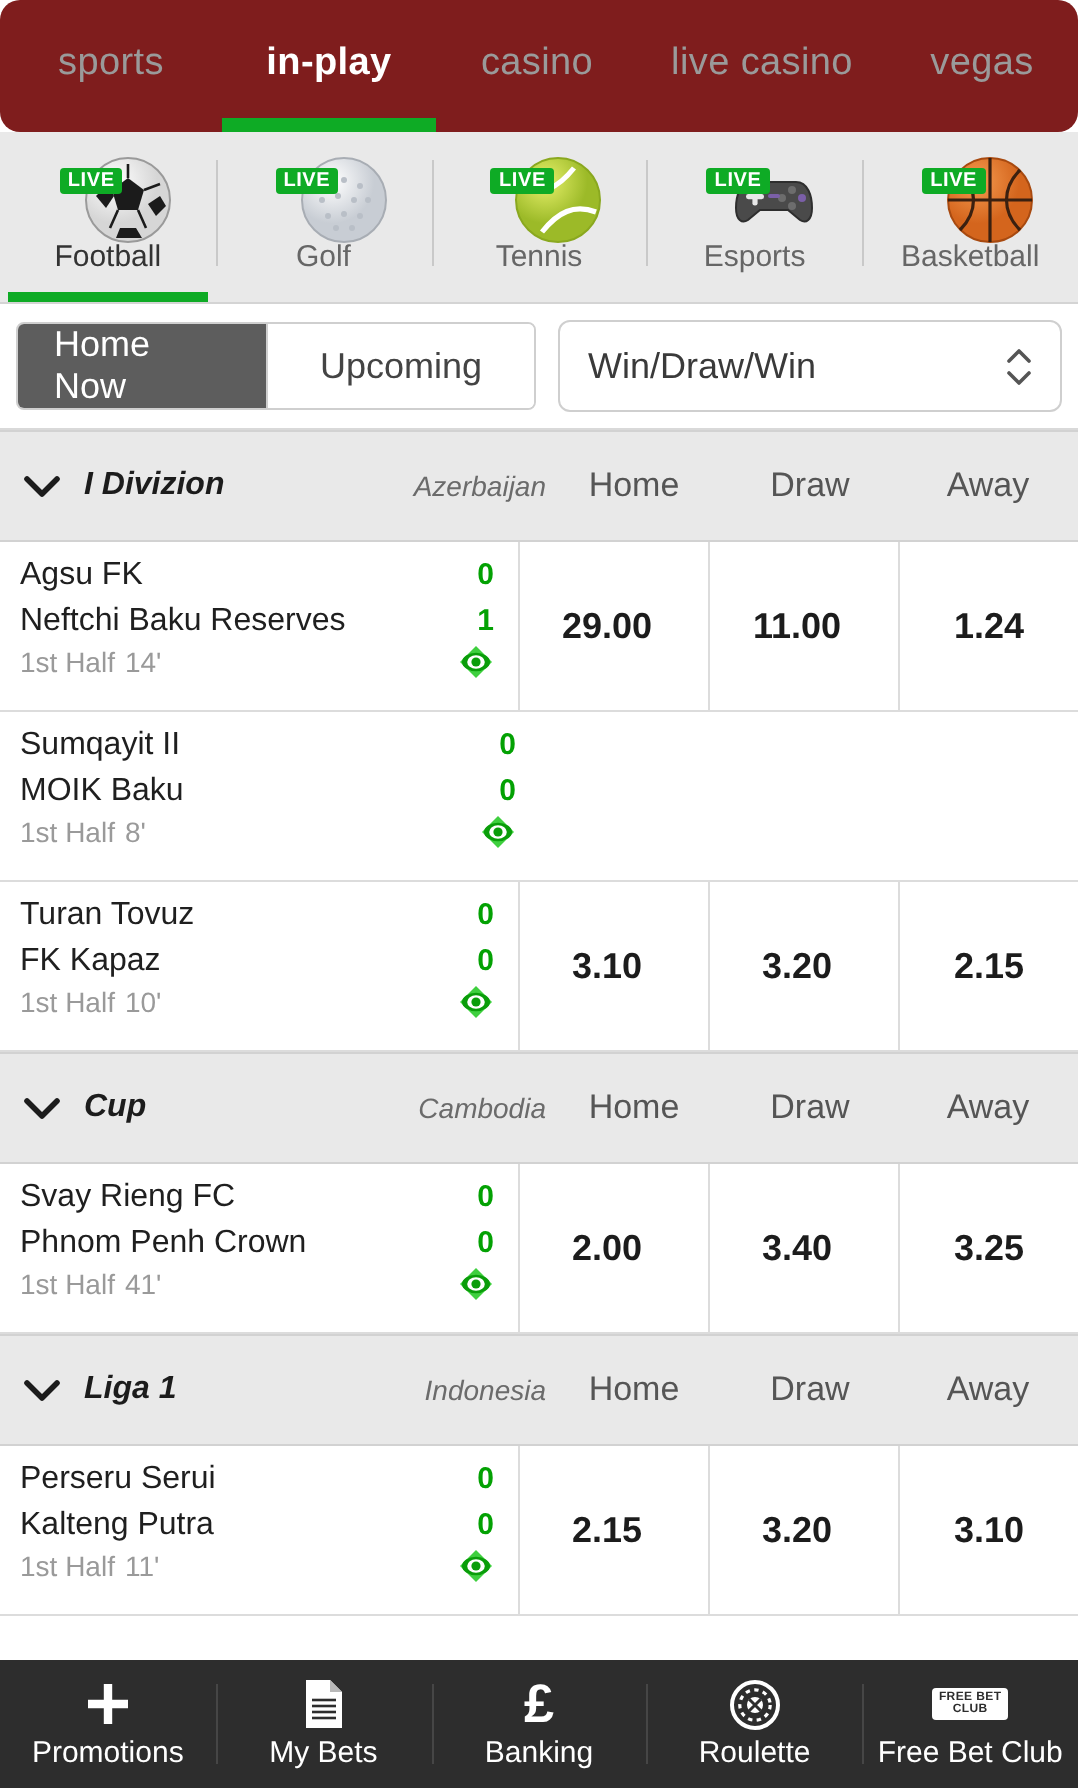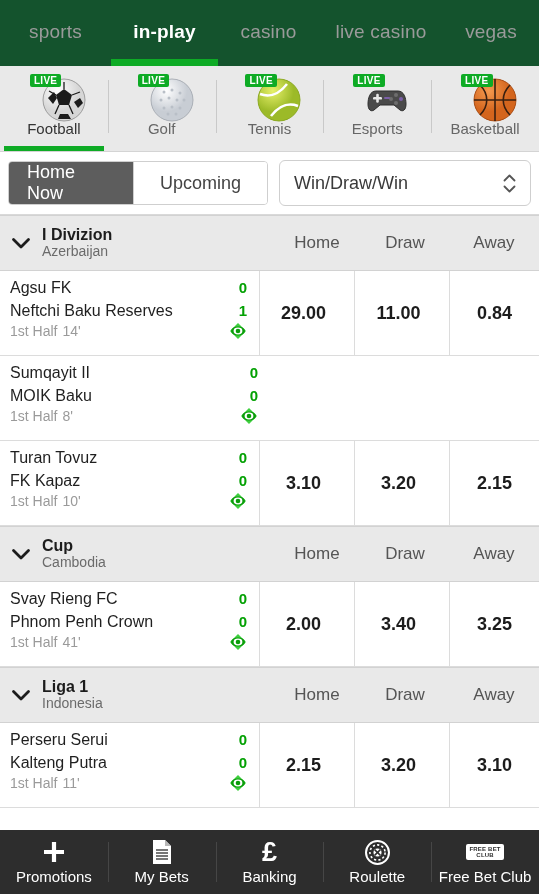--- a/index.html
+++ b/index.html
@@ -6,23 +6,24 @@
   html, body {
     width: 539px; height: 894px;
     font-family: "Liberation Sans", sans-serif;
     background: #ffffff;
     overflow: hidden;
   }
   .app { width: 539px; height: 894px; position: relative; display: flex; flex-direction: column; }
 
   
   .topnav {
-    height: 66px; background: #14532d;
+    height: 66px; background: #7f1d1d;
     display: flex; align-items: flex-start; flex-shrink: 0;
     position: relative;
+    border-radius: 10px;
   }
   .topnav-tab {
     color: #9a9a9a; font-size: 19px; letter-spacing: .2px;
     padding: 0 0 2px 0; text-align: center; position: relative;
     height: 100%; display: flex; align-items: center; justify-content: center;
   }
   .topnav-tab.t-sports    { width: 111px; }
   .topnav-tab.t-inplay    { width: 107px; color: #ffffff; font-weight: bold; }
   .topnav-tab.t-casino    { width: 101px; }
   .topnav-tab.t-livecasino{ width: 124px; }
@@ -45,21 +46,21 @@
   .sport + .sport::before {
     content: ""; position: absolute; left: 0; top: 14px; bottom: 18px; width: 1px; background: #c9c9c9;
   }
   .sport-ico { width: 52px; height: 52px; position: relative; }
   .sport-label { font-size: 15px; color: #666; margin-top: -4px; }
   .sport.active .sport-label { color: #333; }
   .sport.active::after {
     content: ""; position: absolute; left: 4px; right: 4px; bottom: 0; height: 5px; background: #0eab25;
   }
   .live-badge {
-    position: absolute; left: 2px; top: 2px; z-index: 3;
+    position: absolute; left: 2px; top: 12px; z-index: 3;
     background: #0eab25; color: #fff; font-size: 10px; font-weight: bold;
     padding: 2px 4px 1px 4px; border-radius: 2px; letter-spacing: .3px;
     line-height: 1;
   }
   .ball { position: absolute; left: 14px; top: 6px; width: 44px; height: 44px; border-radius: 50%; }
 
   
   .filterbar {
     height: 63px; background: #ffffff; display: flex; align-items: center;
     padding: 0 8px; gap: 0; flex-shrink: 0; border-bottom: 1px solid #d9d9d9;
@@ -82,21 +83,21 @@
   }
   .chev-stack { display: flex; flex-direction: column; gap: 3px; color: #555; }
 
   
   .list { flex: 1; overflow: hidden; background: #fff; }
   .league-head {
     height: 56px; background: #e9e9e9; display: flex; align-items: center;
     border-bottom: 1px solid #d2d2d2; border-top: 1px solid #d2d2d2;
   }
   .lh-chev { width: 42px; display: flex; align-items: center; justify-content: center; }
-  .lh-titles { flex: 1; display: flex; flex-direction: column; justify-content: space-between; }
+  .lh-titles { flex: 1; display: flex; flex-direction: row; justify-content: space-between; font-style: italic; }
   .lh-name { font-size: 16px; font-weight: bold; color: #1c1c1c; line-height: 1.05; }
   .lh-country { font-size: 14px; color: #6b6b6b; line-height: 1.15; }
   .colhead { width: 88px; text-align: center; font-size: 17px; color: #555; }
   .colhead.last { width: 90px; }
 
   .match {
     display: flex; height: 85px; border-bottom: 1px solid #dcdcdc; background: #fff; text-align: center;
   }
   .m-info { width: 270px; padding: 6px 12px 0 10px; display: flex; flex-direction: column; position: relative; }
   .m-line { display: flex; justify-content: space-between; align-items: baseline; }
@@ -319,21 +320,21 @@
                 <ellipse cx="9" cy="8" rx="7" ry="4.6" fill="#0a9d0a"></ellipse>
                 <ellipse cx="9" cy="8" rx="4.4" ry="3.4" fill="#ffffff"></ellipse>
                 <circle cx="9" cy="8" r="2.3" fill="#0a9d0a"></circle>
               </svg>
           </span>
         </div>
       </div>
       <div class="m-odds">
         <div class="odd">29.00</div>
         <div class="odd">11.00</div>
-        <div class="odd last">0.84</div>
+        <div class="odd last">1.24</div>
       </div>
     </div>
 
     <div class="match">
       <div class="m-info">
         <div class="m-line">
           <span class="m-team">Sumqayit II</span>
           <span class="m-score">0</span>
         </div>
         <div class="m-line">

